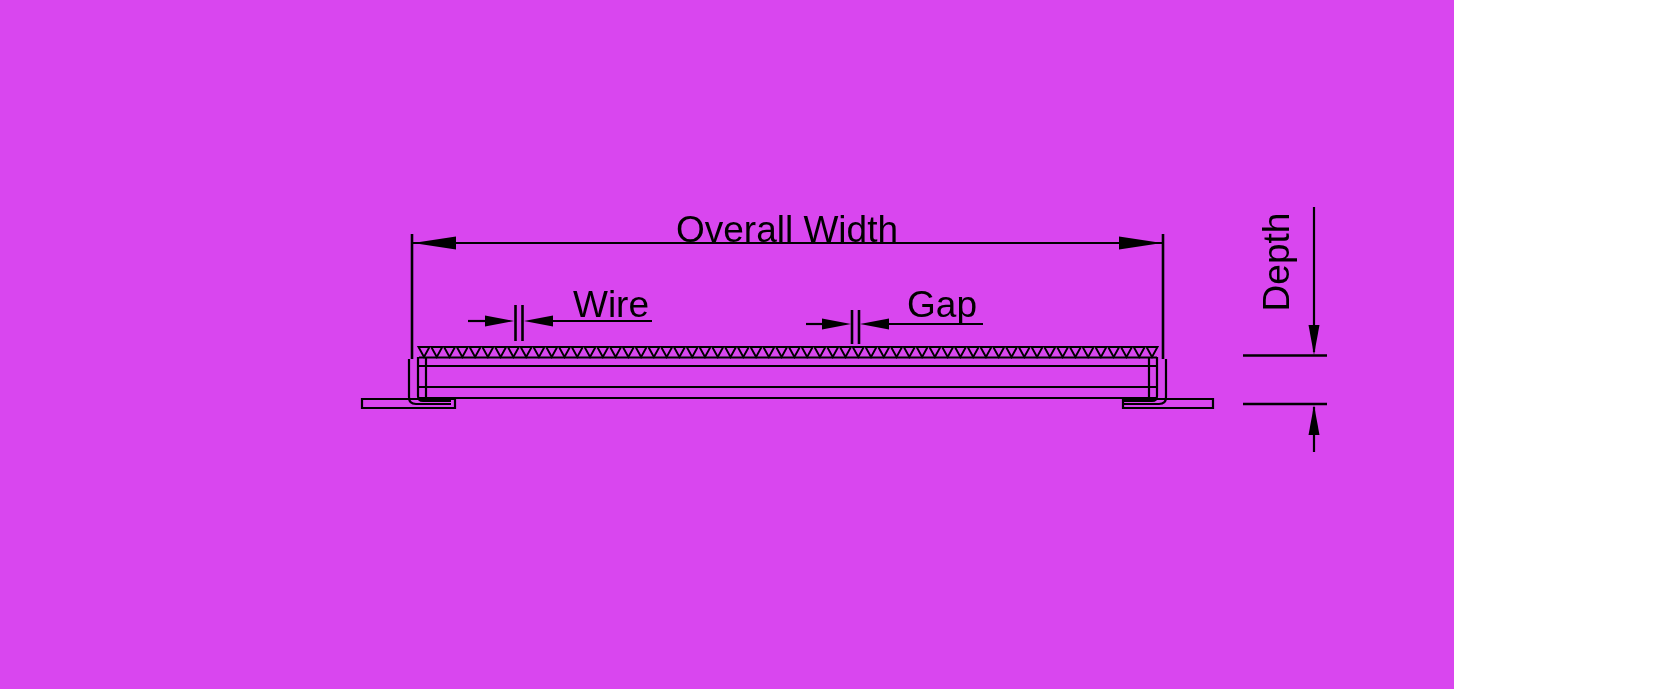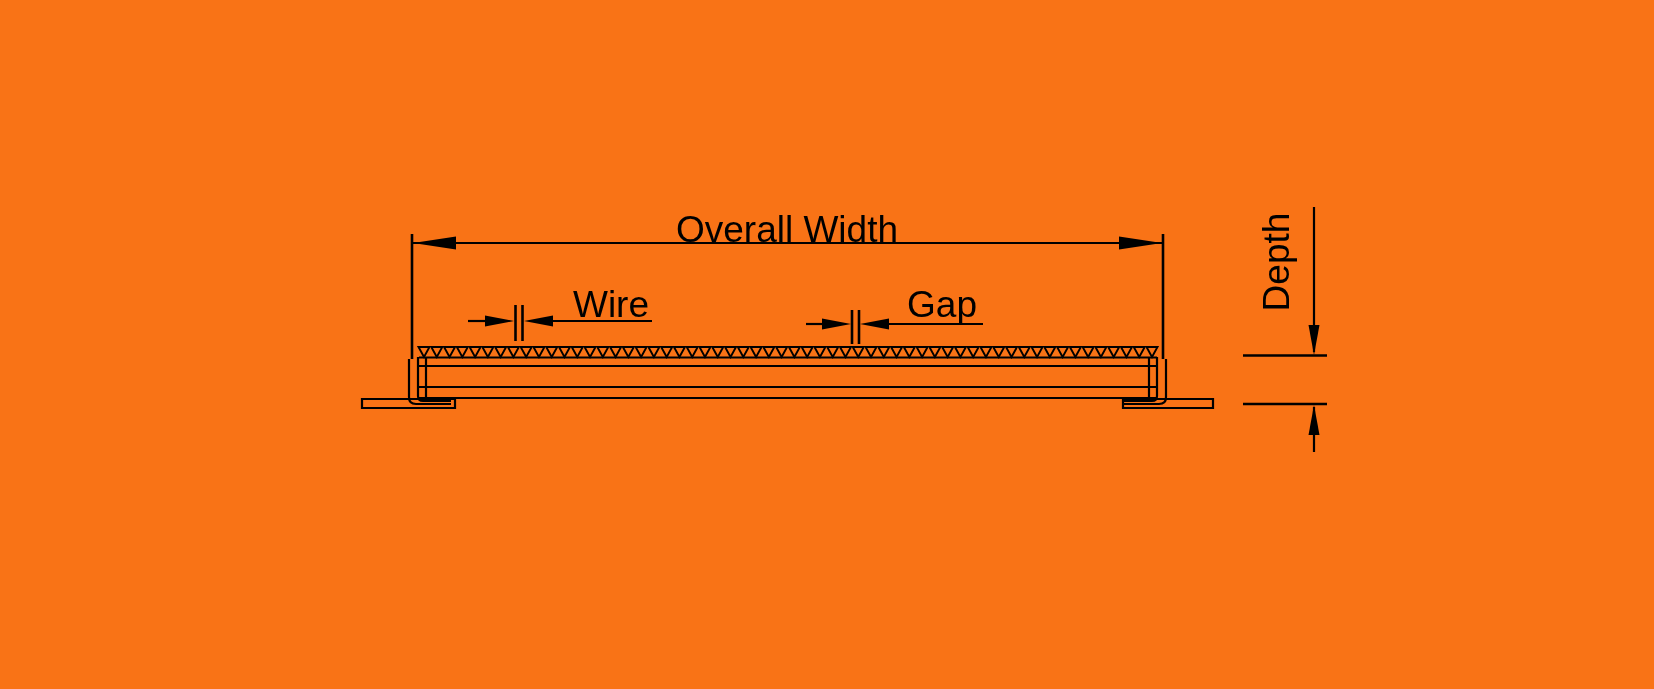--- a/index.html
+++ b/index.html
@@ -6,23 +6,23 @@
   html, body {
     margin: 0;
     padding: 0;
     background: #ffffff;
   }
   body {
     font-family: "Liberation Sans", sans-serif;
   }
   #canvas-root {
     position: relative;
-    width: 1654px;
+    width: 1454px;
     height: 689px;
-    background: #f97316;
+    background: #d946ef;
     overflow: hidden;
   }
   svg#drawing {
     display: block;
     width: 1654px;
     height: 689px;
   }
   .dim-line,
   .ext-line,
   .part-line {

